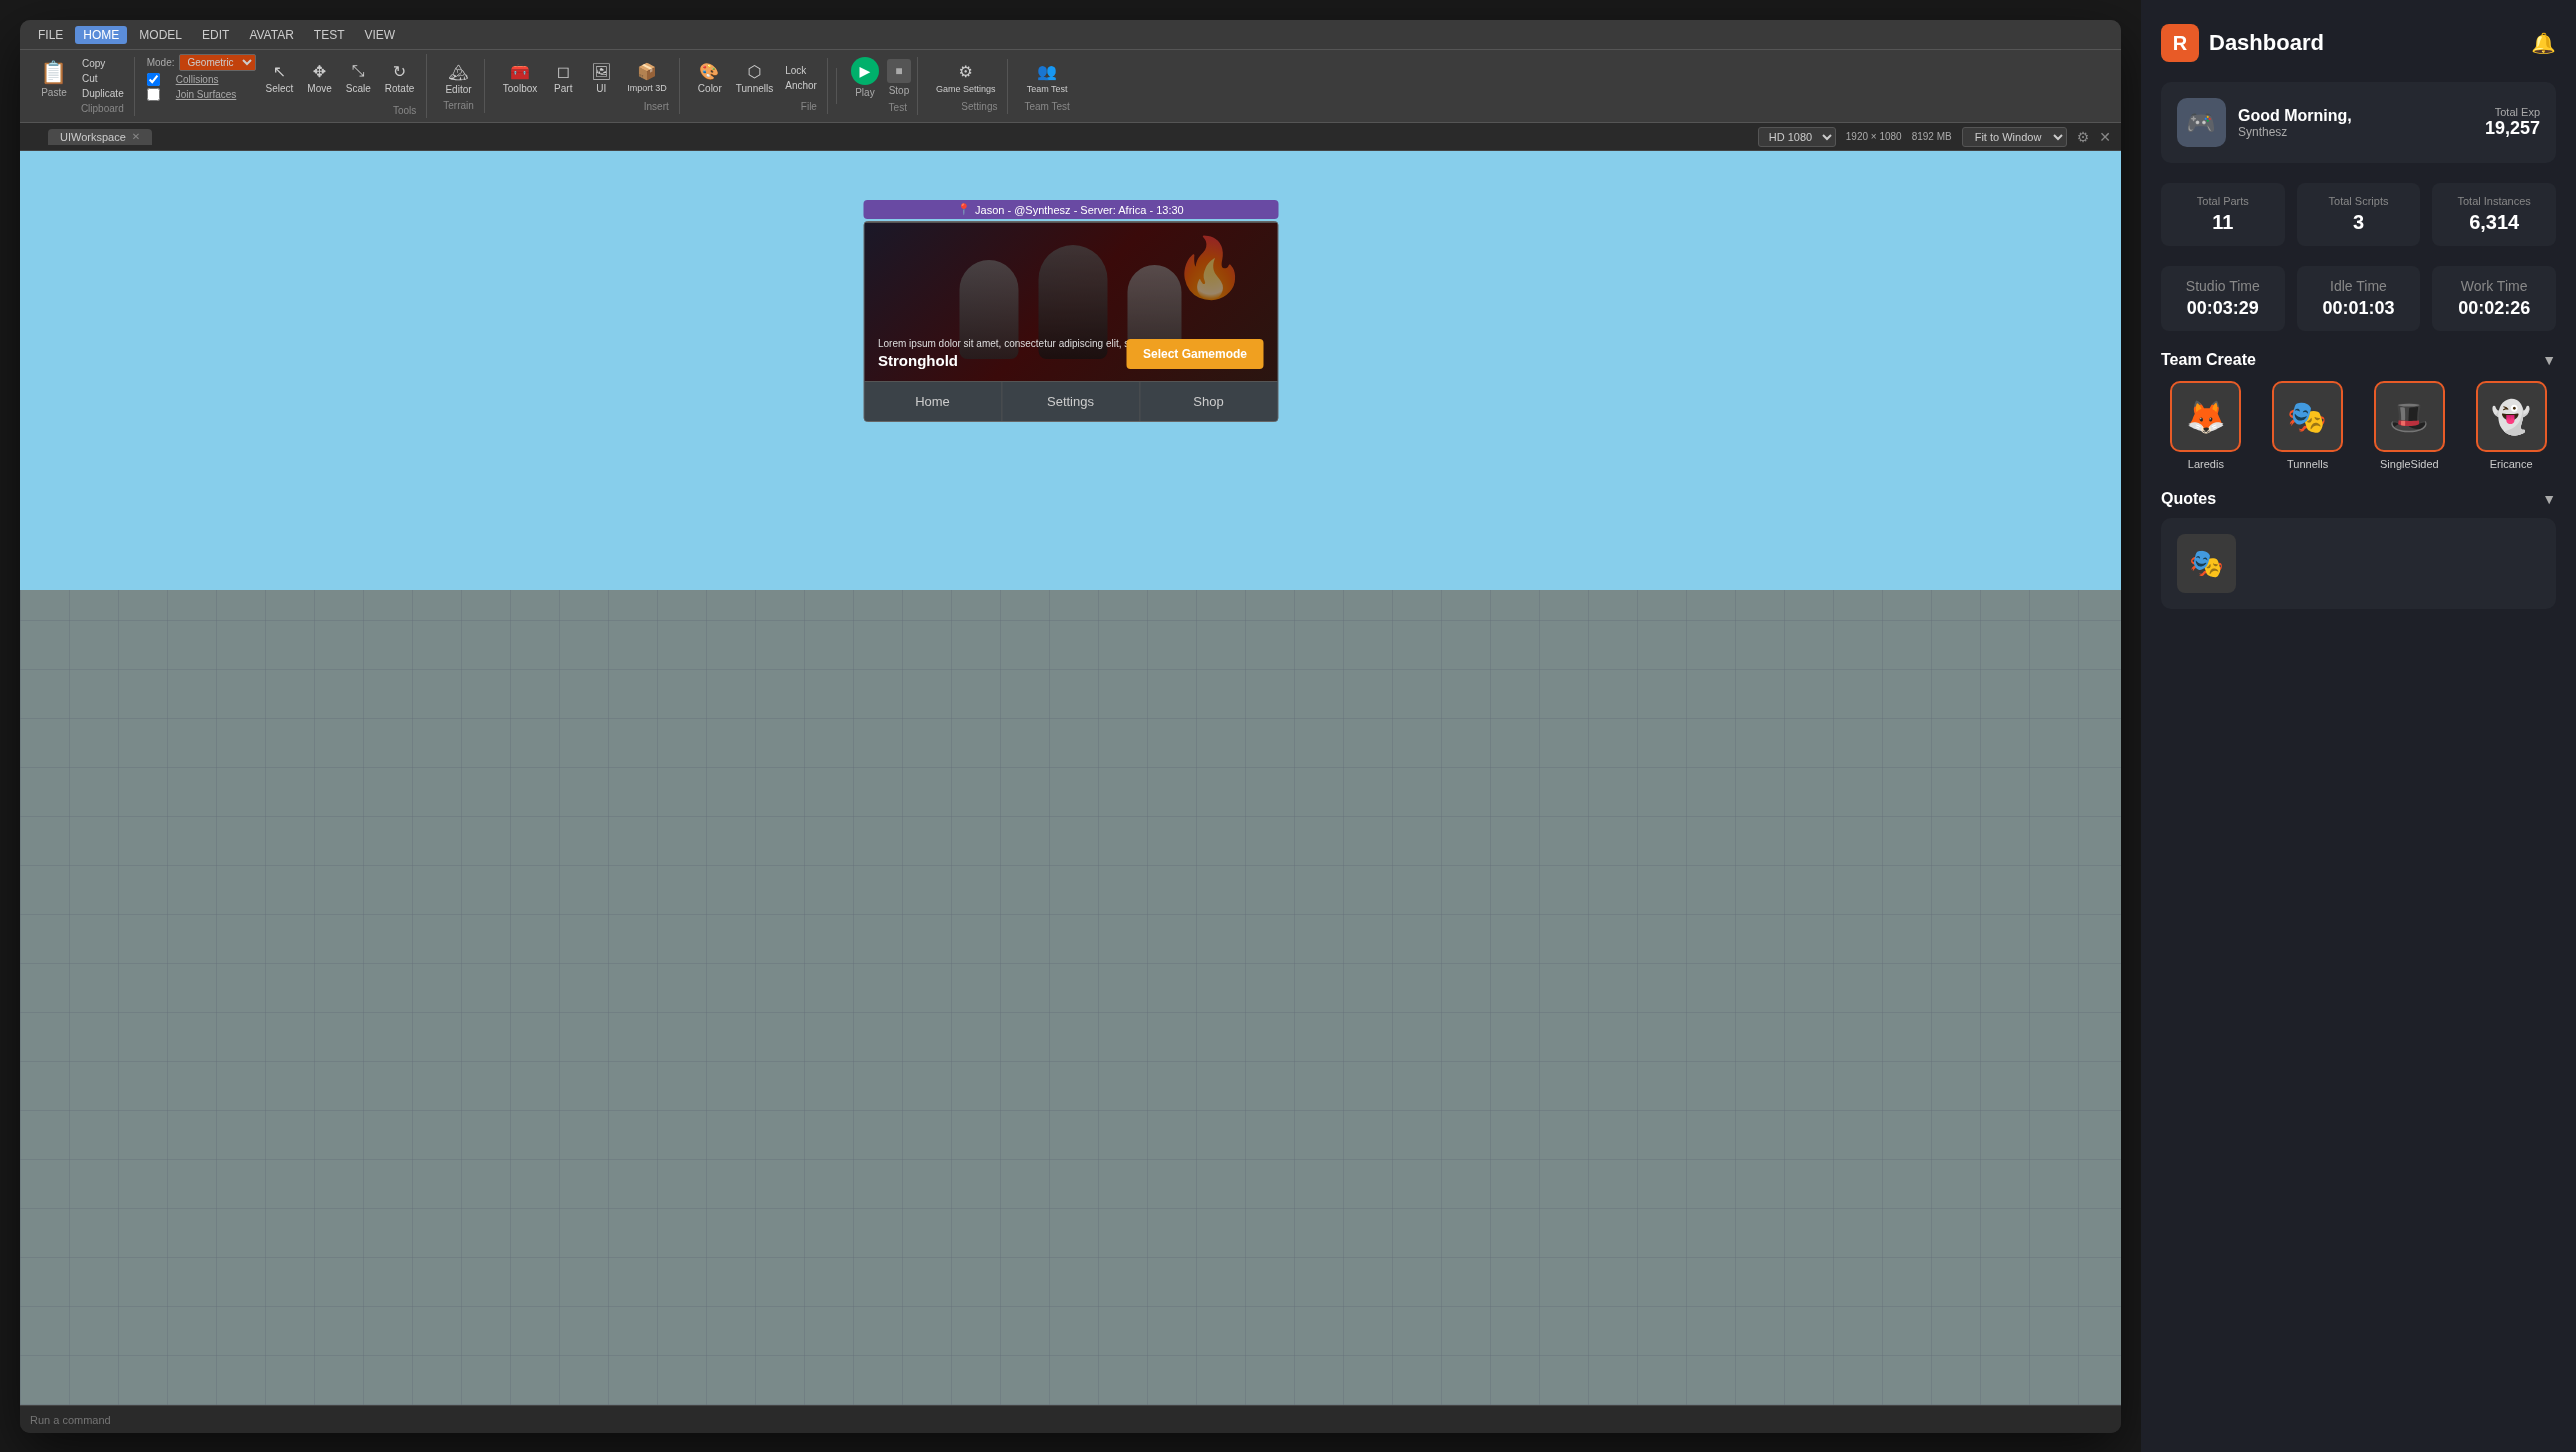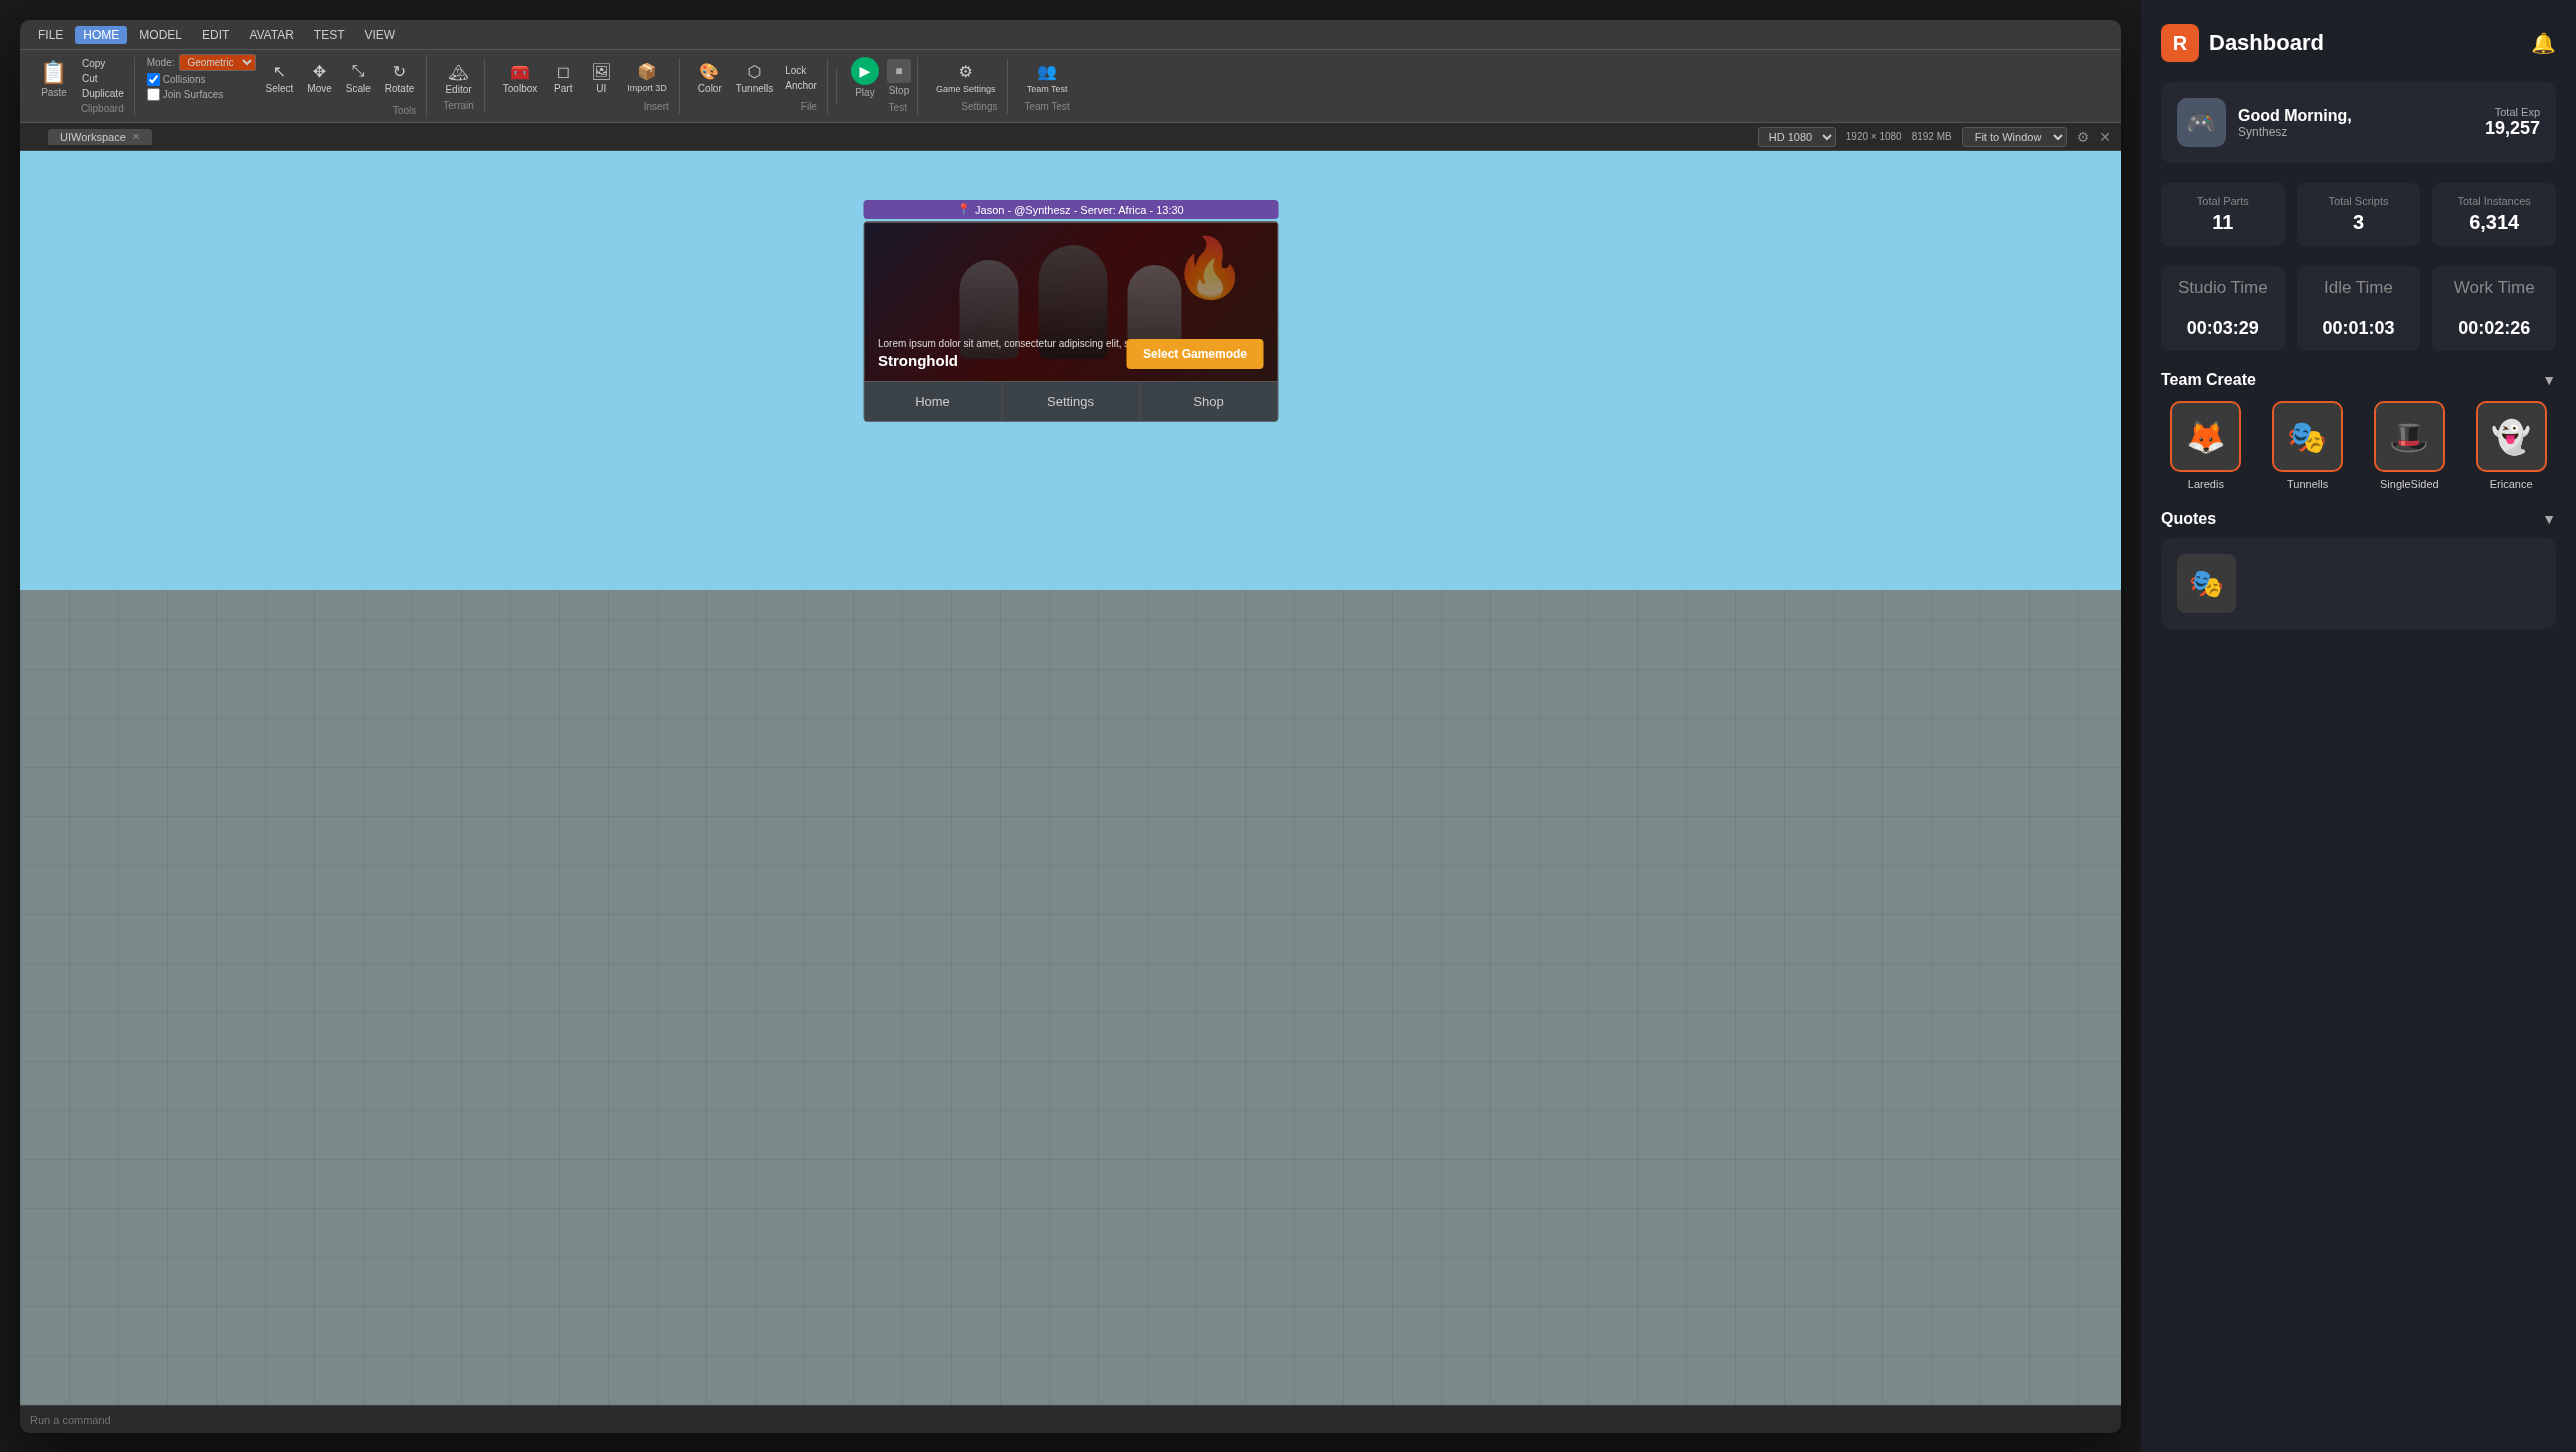--- a/index.html
+++ b/index.html
@@ -181,23 +181,24 @@
       background: #c2410c;
       border: 1px solid #666;
       color: #ccc;
       font-size: 10px;
       padding: 1px 4px;
       border-radius: 2px;
     }
     .checkbox-row {
       display: flex;
       align-items: center;
-      gap: 3px;
+      gap: 16px;
       color: #aaa;
       font-size: 10px;
+      text-decoration: underline;
     }
 
     
     .viewport-bar {
       background: #2a2a2a;
       height: 28px;
       display: flex;
       align-items: center;
       padding: 0 10px;
       gap: 10px;
@@ -537,22 +538,22 @@
       gap: 12px;
     }
     .time-card {
       background: #252830;
       border-radius: 8px;
       padding: 12px;
       text-align: center;
     }
     .time-label {
       color: #888;
-      font-size: 17px;
-      margin-bottom: 20px;
+      font-size: 14px;
+      margin-bottom: 4px;
     }
     .time-value {
       color: white;
       font-size: 18px;
       font-weight: 700;
       font-variant-numeric: tabular-nums;
     }
 
     
     .section-header {

